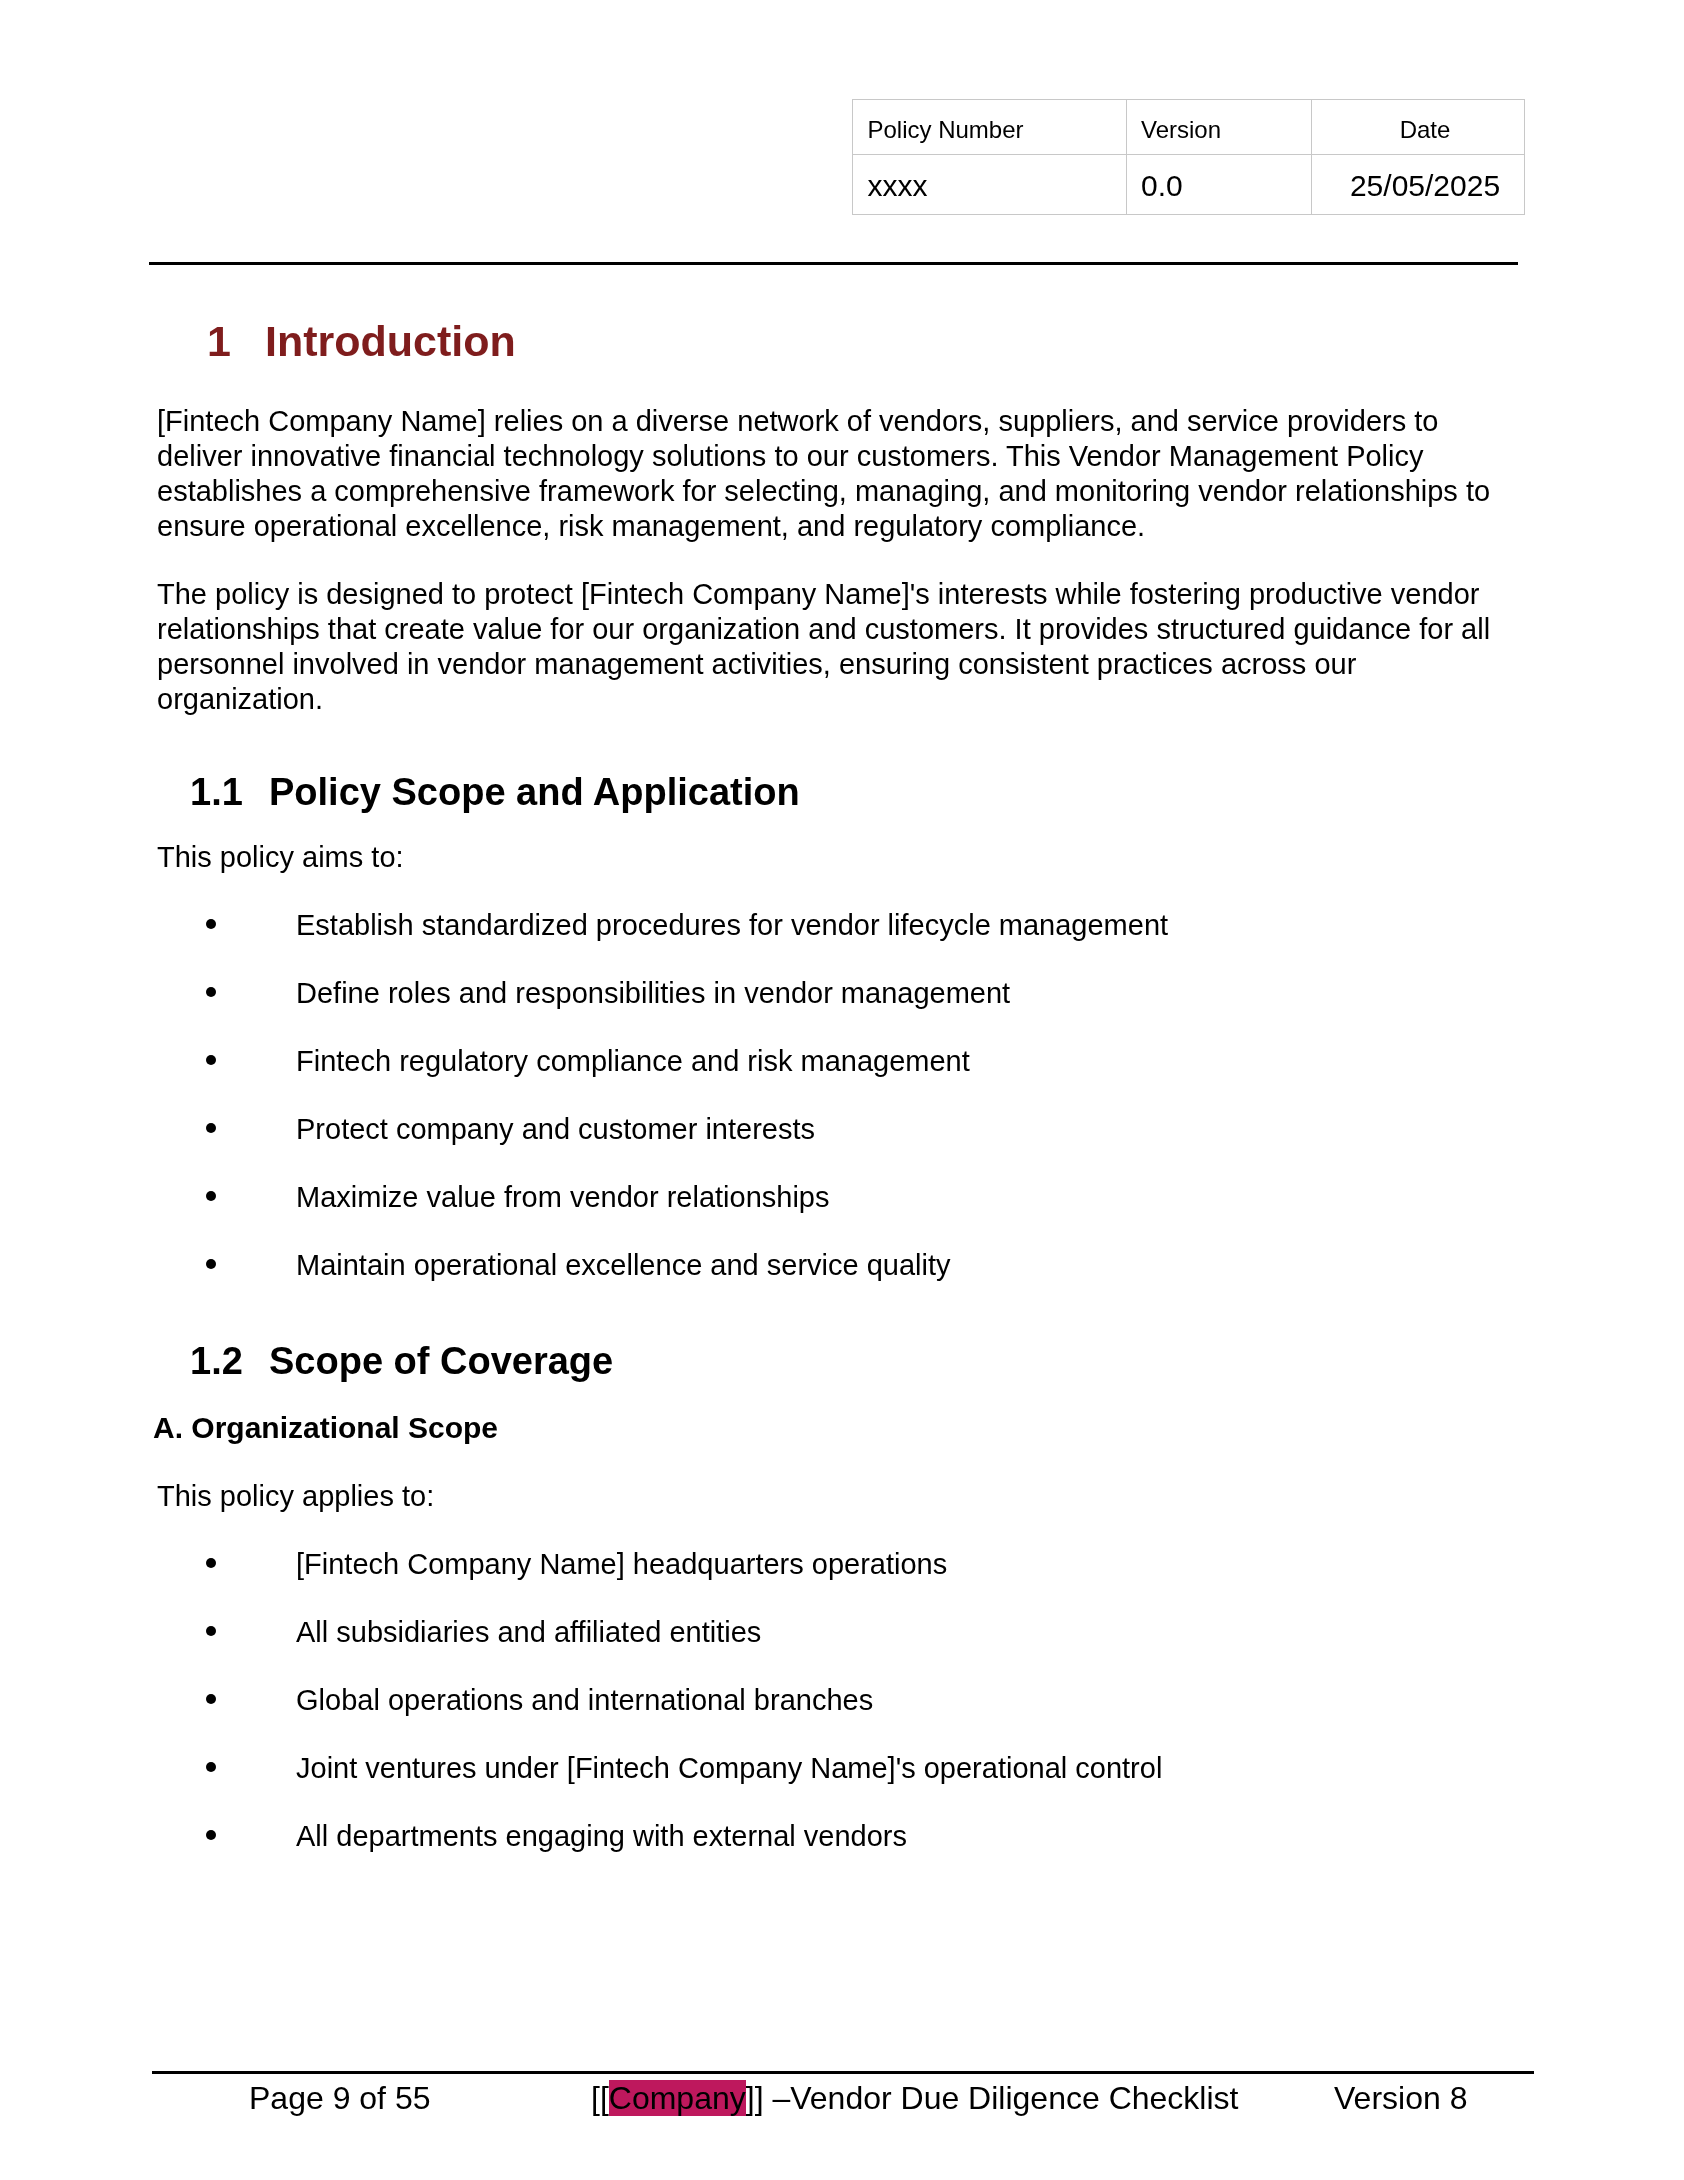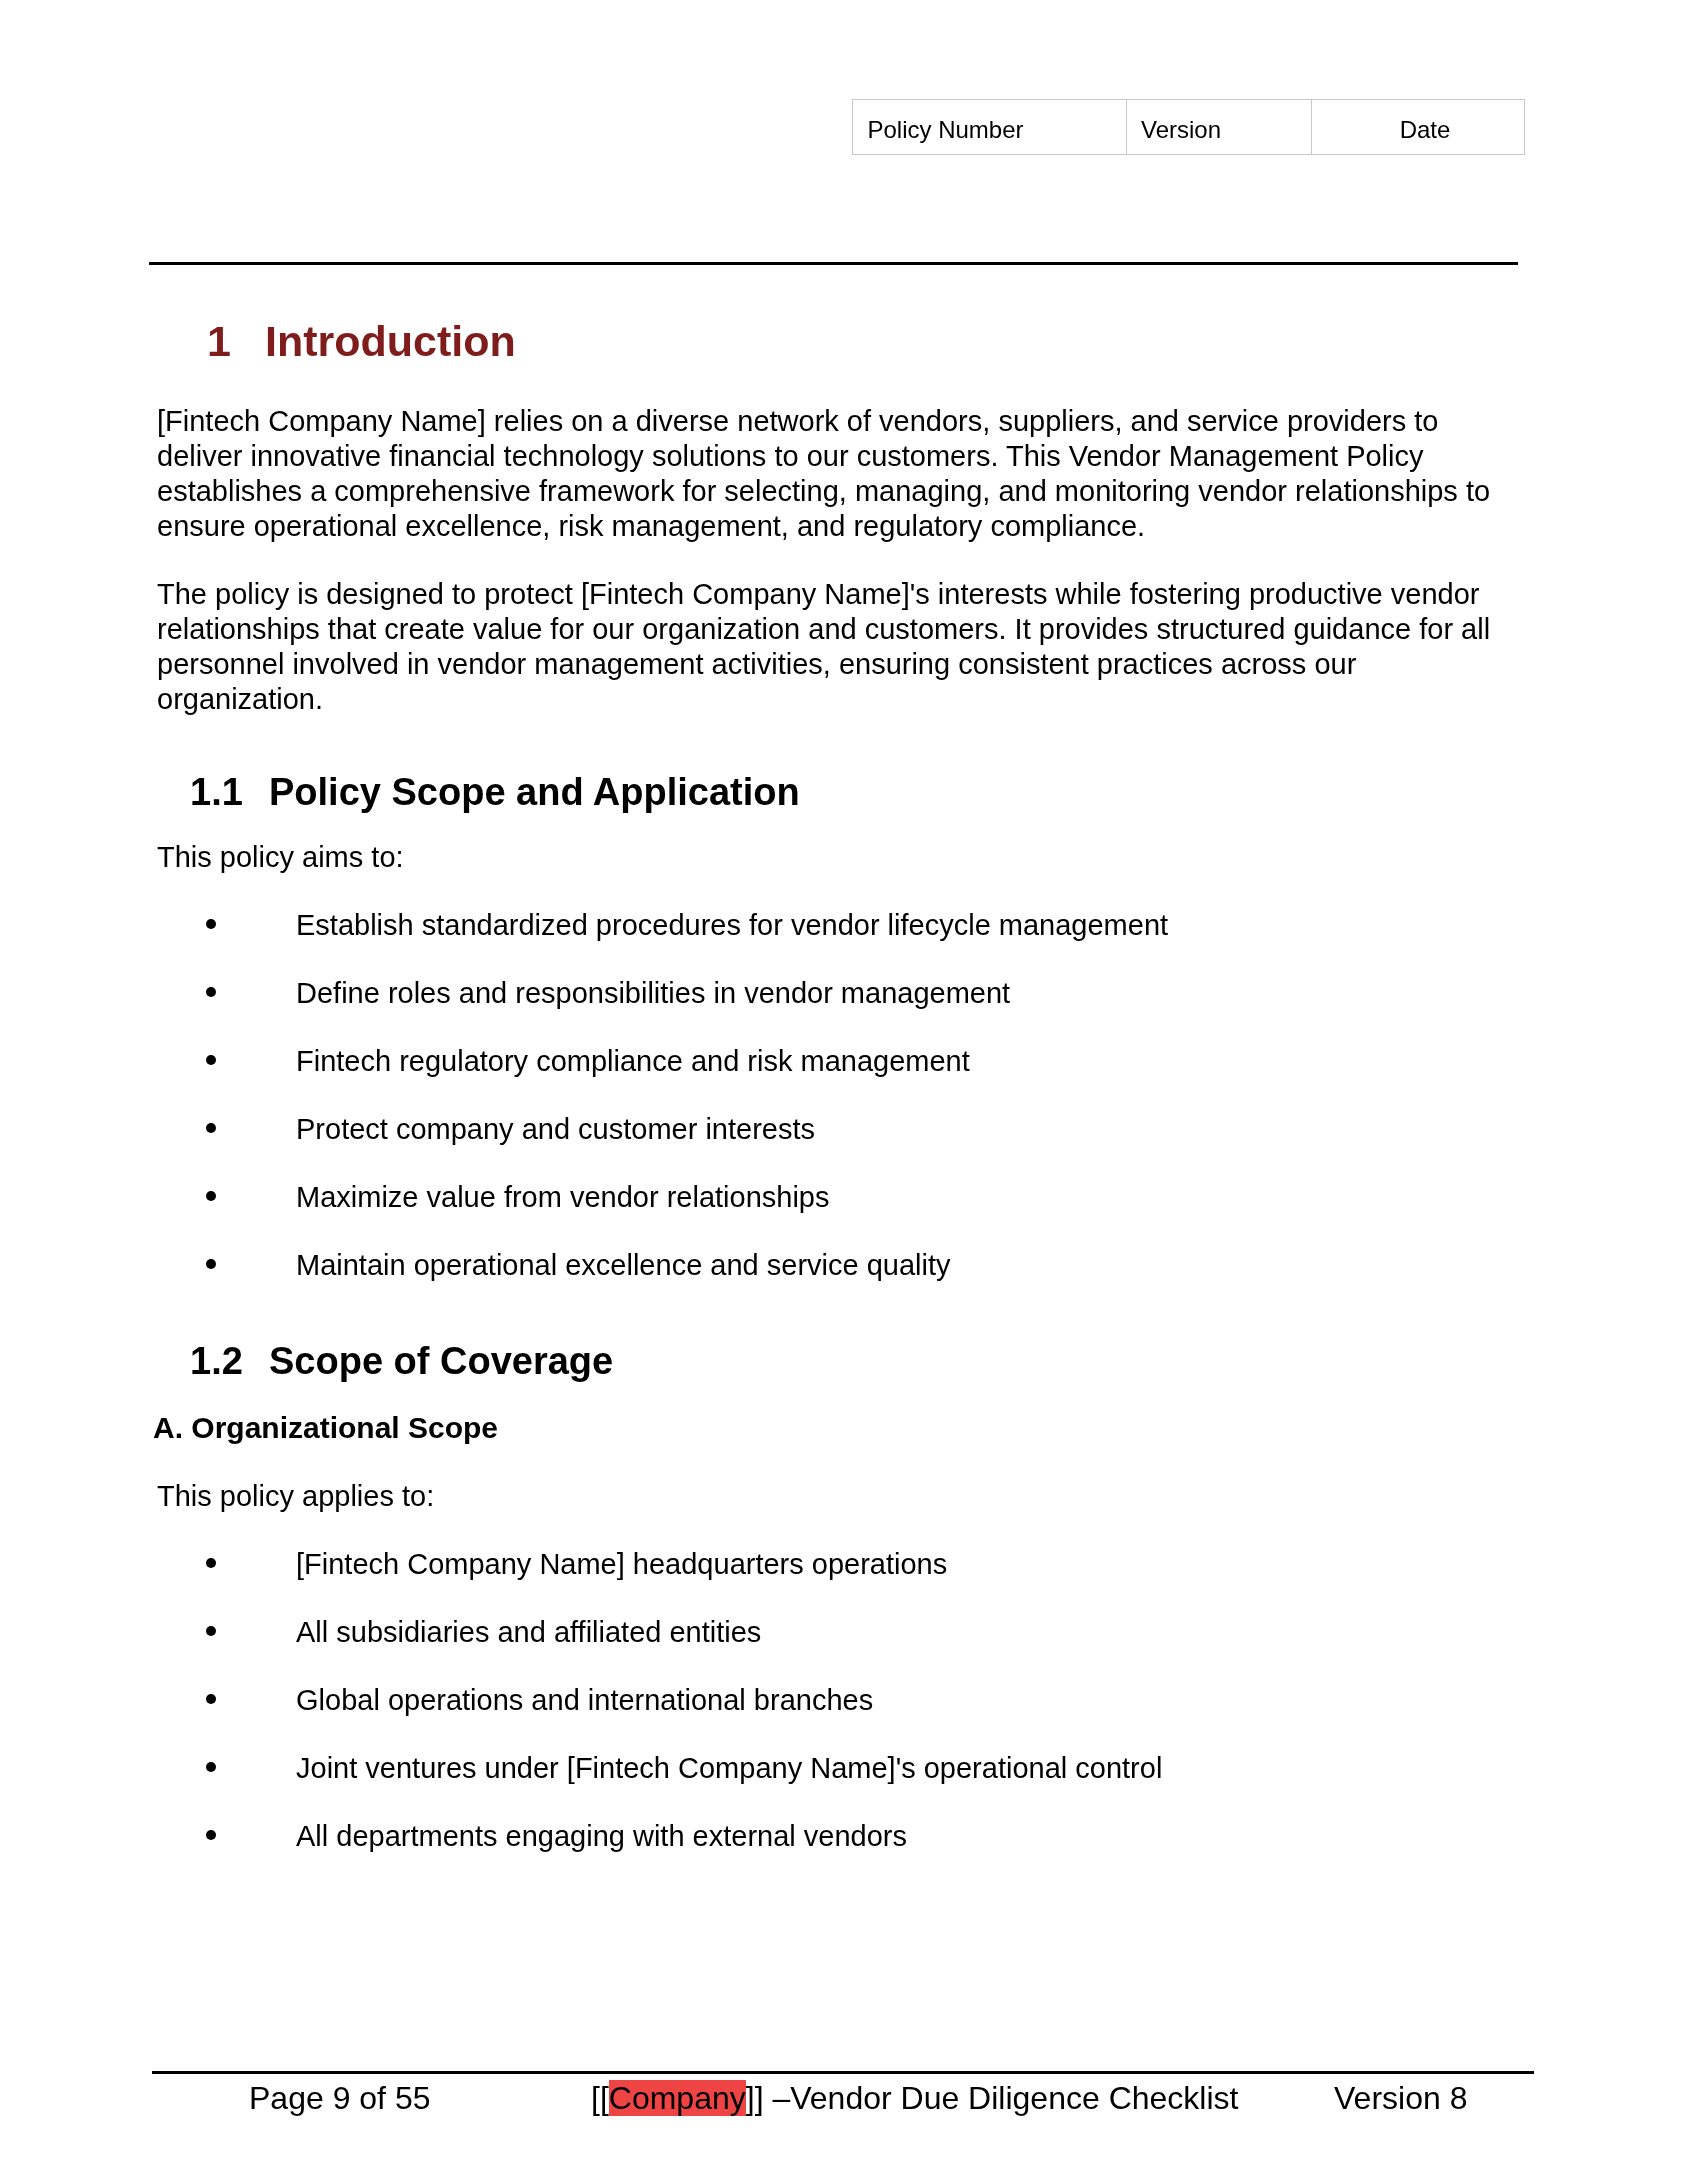--- a/index.html
+++ b/index.html
@@ -20,31 +20,36 @@
   .h2 { position: absolute; left: 190px; font-size: 38px; font-weight: bold; white-space: nowrap; }
   .h2 .num { display: inline-block; width: 79px; }
   .h3 { position: absolute; left: 153px; font-size: 30px; font-weight: bold; white-space: nowrap; }
   .line { position: absolute; left: 157px; font-size: 29px; white-space: nowrap; }
   .bullets { position: absolute; left: 0; margin: 0; padding: 0; list-style: none; }
   .bullets li { position: relative; height: 68px; font-size: 29px; white-space: nowrap; }
   .bullets li .dot { position: absolute; left: 206px; top: 10.2px; width: 10.2px; height: 10.2px;
                      border-radius: 50%; background: #000; }
   .bullets li .txt { position: absolute; left: 256px; top: 0; margin-left: 40px; }
   .footer-text { position: absolute; top: 2080px; font-size: 32px; white-space: nowrap; }
-  .hl { background: #ef4444; }
+  .hl { background: #be185d; }
 </style>
 </head>
 <body>
 
 <table class="meta-table">
   <tbody>
       <tr class="hdr">
     <td class="c1">Policy Number</td>
     <td class="c2">Version</td>
     <td class="c3">Date</td>
+  </tr>
+  <tr class="val">
+    <td class="c1">xxxx</td>
+    <td class="c2">0.0</td>
+    <td class="c3">25/05/2025</td>
   </tr>
 </tbody>
   </table>
 
 <div class="rule" style="left:149px; top:262px; width:1369px;"></div>
 
 <div class="h1">
   <span class="num">1</span><span>Introduction</span>
 </div>
 

